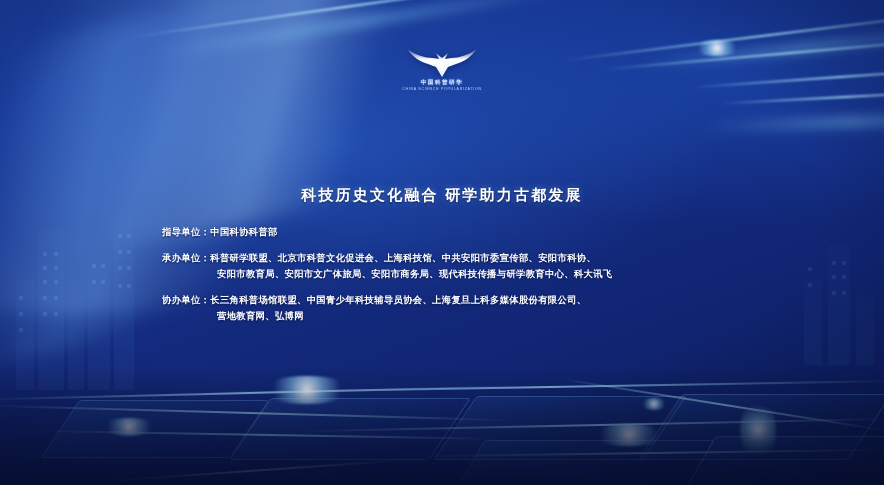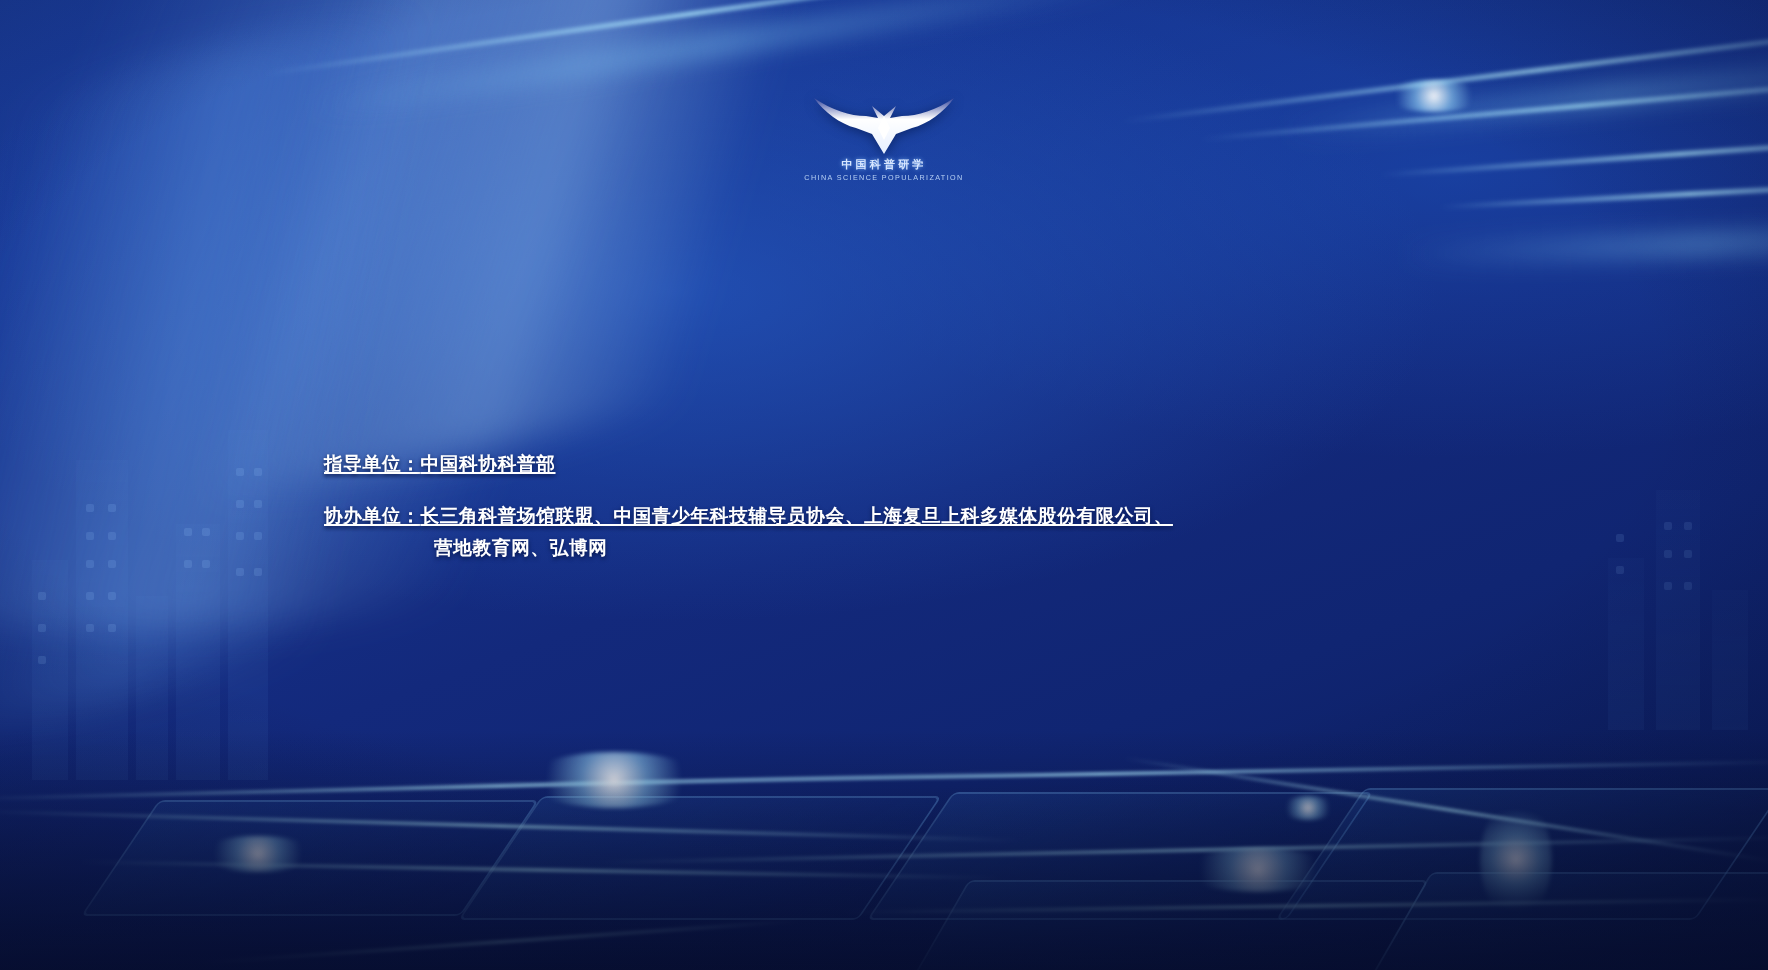--- a/index.html
+++ b/index.html
@@ -135,21 +135,21 @@
   #orgs{
     position:absolute; left:162px; top:224px; width:600px;
     color:#ffffff;
     font-size:9.3px;
     font-weight:bold;
     letter-spacing:.35px;
     text-shadow:0 1px 2px rgba(5,20,70,.95);
   }
   .org-block{ margin-bottom:10px; }
   .org-block:last-child{ margin-bottom:0; }
-  .org-row{ display:flex; align-items:flex-start; line-height:16px;text-decoration:underline; }
+  .org-row{ display:flex; align-items:flex-start; line-height:16px; }
   .org-label{ white-space:nowrap; flex:0 0 auto; }
   .org-body{ flex:1 1 auto; }
   .org-cont{ line-height:16px; padding-left:55px; }
 </style>
 </head>
 <body>
 
 <div id="banner">
 
   <div class="layer">
@@ -255,31 +255,39 @@
           </defs>
           <path d="M36 33 L30 23 L22 20 C14 18 6 12 1 5 C10 11 19 14 27 14 L33 15 L30 9 L36 14 L42 9 L39 15 L45 14 C53 14 62 11 71 5 C66 12 58 18 50 20 L42 23 Z" fill="url(#wg)"></path>
           <path d="M36 14 L33 20 L36 26 L39 20 Z" fill="#ffffff"></path>
         </svg>
       </span>
       <div class="logo-text">中国科普研学</div>
       <div class="logo-sub">CHINA SCIENCE POPULARIZATION</div>
     </div>
 
 
+    <div id="subtitle">科技历史文化融合 研学助力古都发展</div>
 
     <div id="orgs">
 
       <div class="org-block">
         <div class="org-row">
           <span class="org-label">指导单位：</span>
           <span class="org-body">中国科协科普部</span>
         </div>
       </div>
 
 
+      <div class="org-block">
+        <div class="org-row">
+          <span class="org-label">承办单位：</span>
+          <span class="org-body">科普研学联盟、北京市科普文化促进会、上海科技馆、中共安阳市委宣传部、安阳市科协、</span>
+        </div>
+        <div class="org-cont">安阳市教育局、安阳市文广体旅局、安阳市商务局、现代科技传播与研学教育中心、科大讯飞</div>
+      </div>
 
       <div class="org-block">
         <div class="org-row">
           <span class="org-label">协办单位：</span>
           <span class="org-body">长三角科普场馆联盟、中国青少年科技辅导员协会、上海复旦上科多媒体股份有限公司、</span>
         </div>
         <div class="org-cont">营地教育网、弘博网</div>
       </div>
 
     </div>

